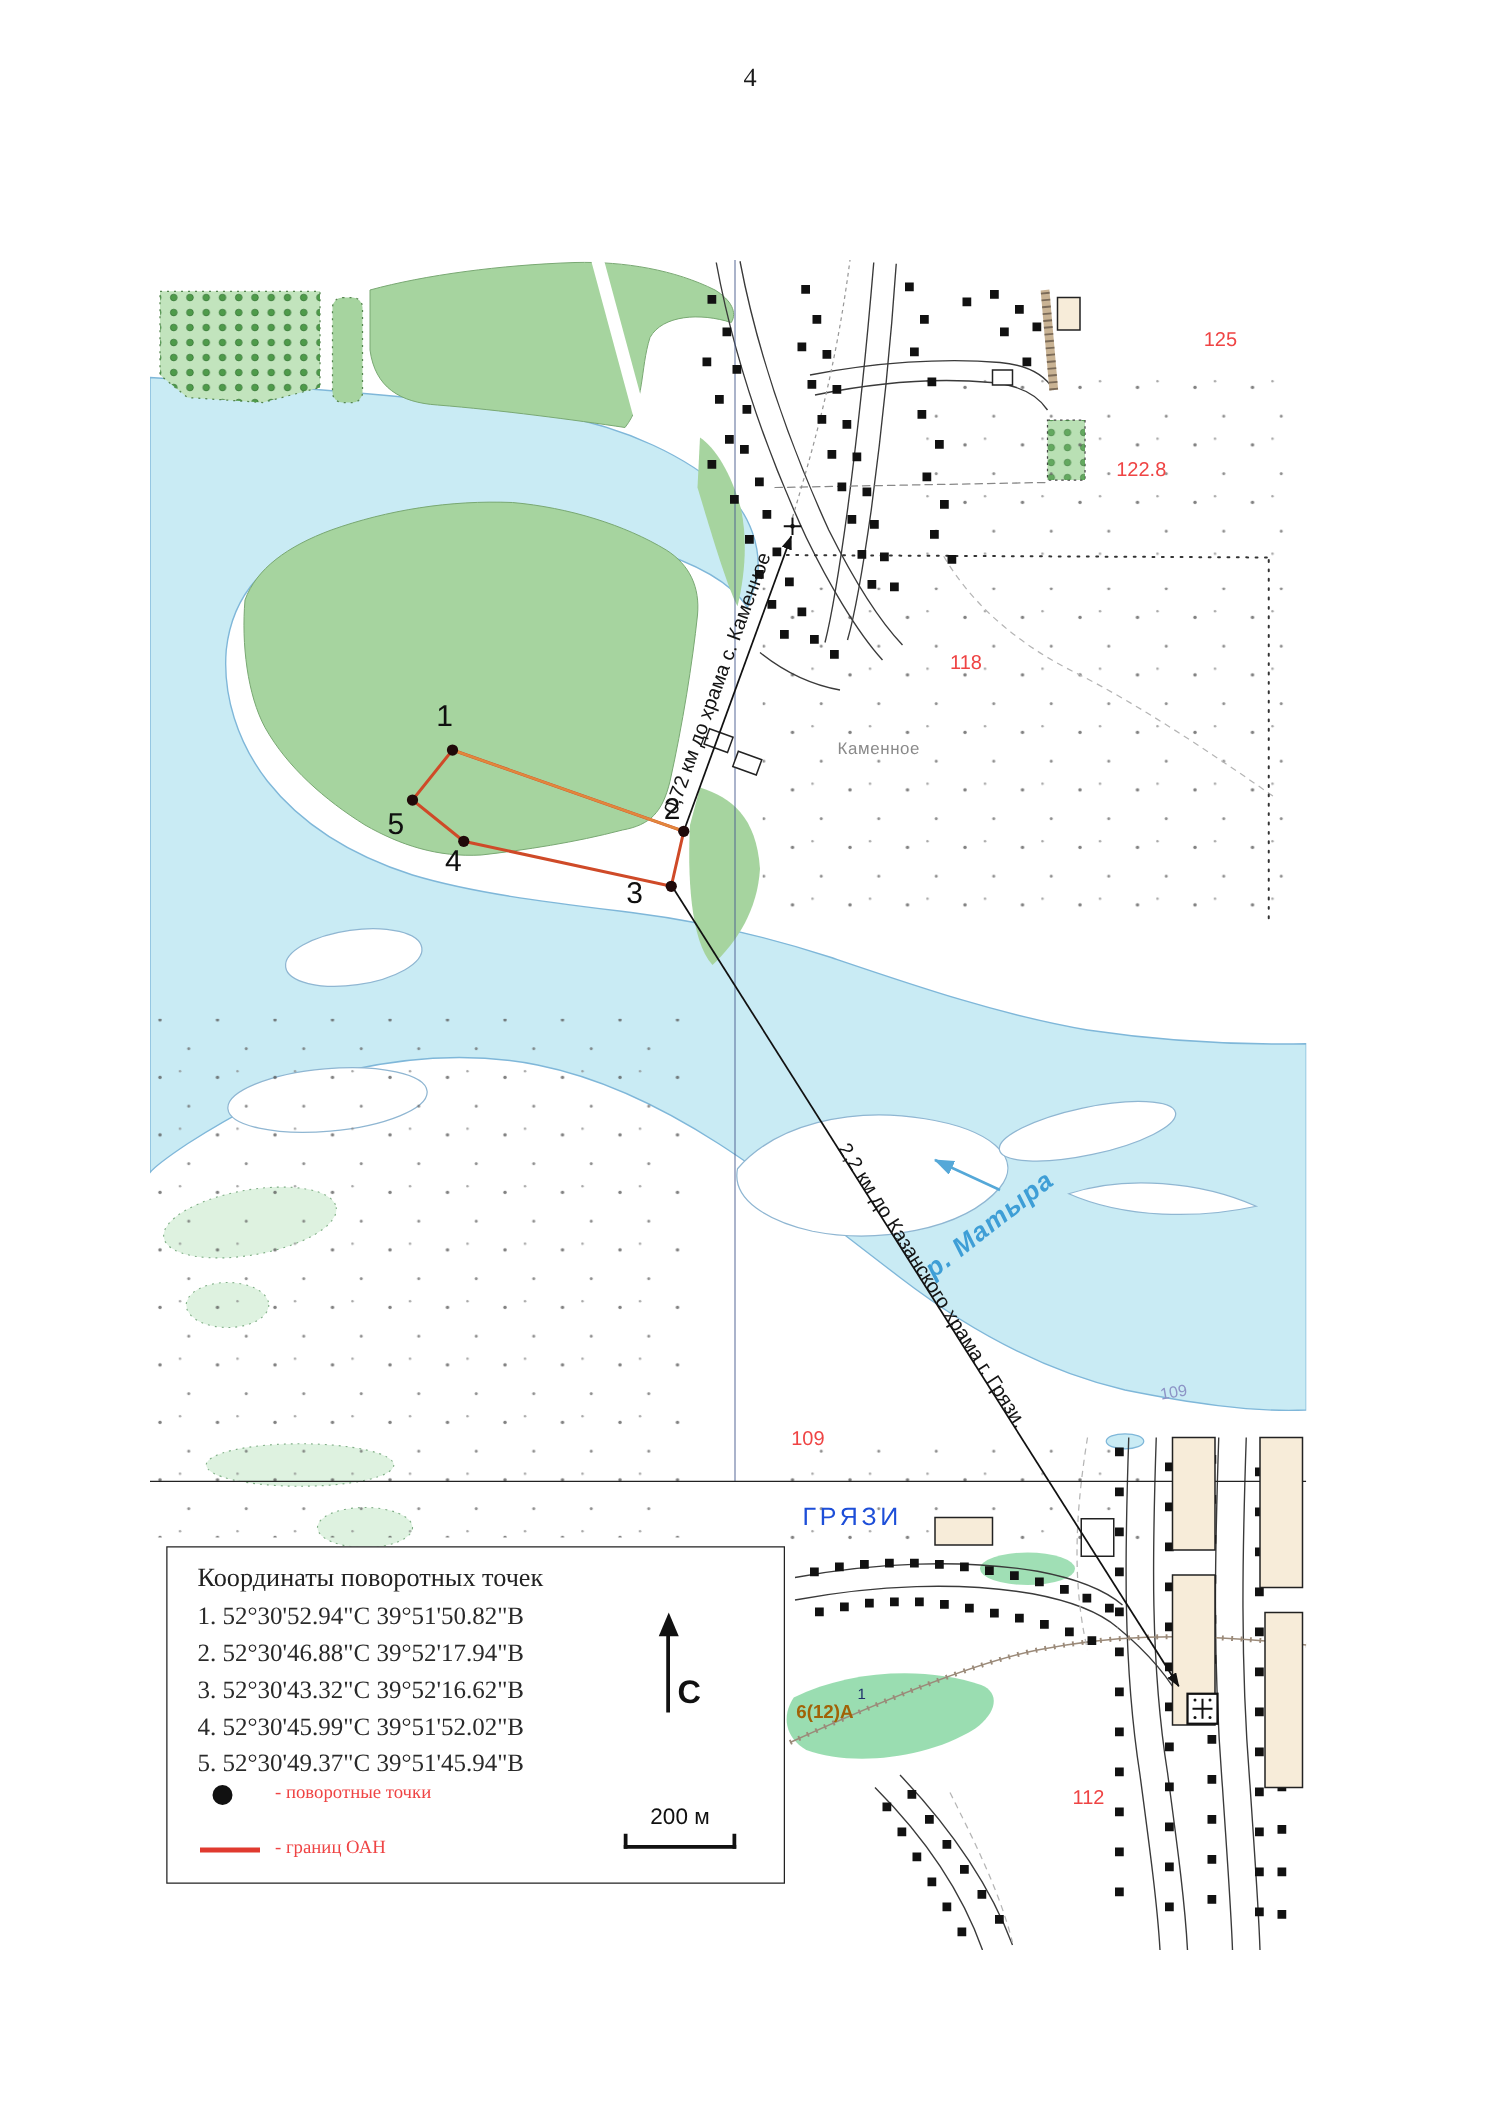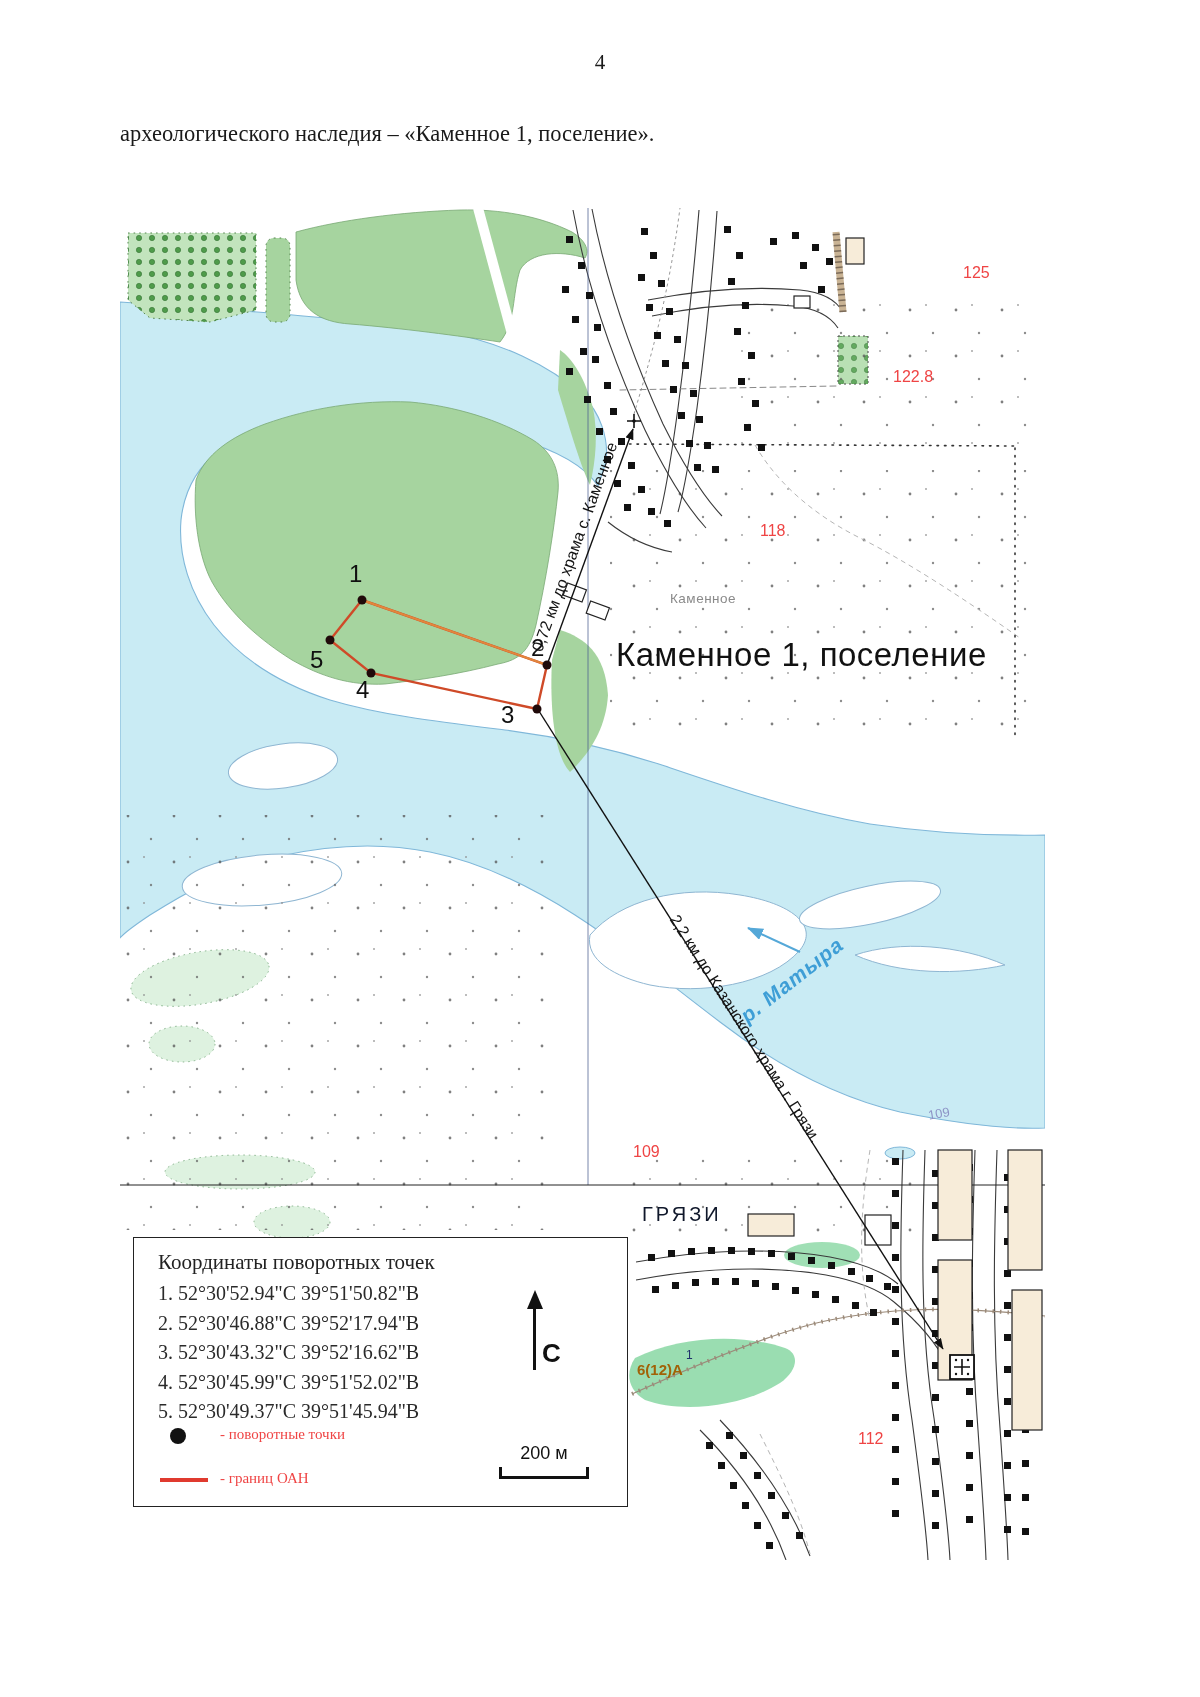--- a/index.html
+++ b/index.html
@@ -9,21 +9,21 @@
         font-size:21px;}
   .doc-title{position:absolute;left:120px;top:103px;width:957px;font-size:22.5px;line-height:33px;}
   .doc-title .t1{text-align:justify;text-align-last:justify;text-indent:64px;}
   .doc-title .t2{margin-top:14px;}
   .map{position:absolute;left:120px;top:208px;width:925px;height:1352px;background:#fff;}
   .map svg{position:absolute;left:0;top:0;}
   .maplabel{position:absolute;font-family:"Liberation Sans",sans-serif;white-space:nowrap;}
   .elev{font-size:16px;color:#ef4444;}
   .site-big{font-size:33px;color:#111;letter-spacing:.5px;}
   .village{font-size:13.5px;color:#8a8a8a;letter-spacing:.5px;}
-  .city{font-size:20px;color:#0f172a;letter-spacing:3px;}
+  .city{font-size:20px;color:#1d4ed8;letter-spacing:3px;}
   .river{font-size:21px;color:#3e9ed6;font-style:italic;font-weight:bold;letter-spacing:1px;
          transform:rotate(-38deg);}
   .dist{font-size:16px;color:#141414;}
   .blue-elev{font-size:13px;color:#8d94c6;transform:rotate(-10deg);}
   .plot{font-size:15px;font-weight:bold;color:#a16207;}
   .plot-sup{font-size:12px;color:#20306b;}
   .ptnum{font-size:24px;color:#101010;}
   
   .legend{position:absolute;left:13px;top:1029px;width:495px;height:270px;background:#fff;
           border:1.6px solid #222;box-sizing:border-box;}
@@ -46,21 +46,20 @@
                border-bottom:3px solid #111;box-sizing:border-box;width:90px;margin-left:3px;}
 </style>
 </head>
 <body>
 
 <div class="page">
 
   <div class="page-number">4</div>
 
   <div class="doc-title">
-    <div class="t2">археологического наследия – «Каменное 1, поселение».</div>
   </div>
 
   <div class="map">
     <svg width="925" height="1352" viewBox="0 0 925 1352">
       <defs>
         <marker id="ah" markerWidth="10" markerHeight="8" refX="7.5" refY="3" orient="auto">
           <path d="M0,0 L8,3 L0,6 Z" fill="#111"></path>
         </marker>
         <marker id="ahb" markerWidth="10" markerHeight="8" refX="7.5" refY="3" orient="auto">
           <path d="M0,0 L8,3 L0,6 Z" fill="#55a8d8"></path>
@@ -374,21 +373,20 @@
     </svg>
 
     <div class="maplabel elev" style="left:843px;top:56px;">125</div>
     <div class="maplabel elev" style="left:773px;top:160px;">122.8</div>
     <div class="maplabel elev" style="left:640px;top:314px;">118</div>
     <div class="maplabel elev" style="left:513px;top:935px;">109</div>
     <div class="maplabel elev" style="left:738px;top:1222px;">112</div>
     <div class="maplabel blue-elev" style="left:808px;top:898px;">109</div>
 
     <div class="maplabel village" style="left:550px;top:383px;text-align:right;">Каменное</div>
-    <div class="maplabel site-big" style="left:496px;top:428px;">Каменное 1, поселение</div>
     <div class="maplabel city" style="left:522px;top:995px;">ГРЯЗИ</div>
     <div class="maplabel river" style="left:610px;top:760px;">р. Матыра</div>
 
     <div class="maplabel dist" style="left:330px;top:330px;transform:rotate(-70deg);transform-origin:center;width:250px;text-align:center;">0,72 км до храма с. Каменное</div>
     <div class="maplabel dist" style="left:470px;top:812px;transform:rotate(57.5deg);transform-origin:center;width:310px;text-align:center;">2,2 км до Казанского храма г. Грязи.</div>
 
     <div class="maplabel plot" style="left:517px;top:1153px;">6(12)А</div>
     <div class="maplabel plot-sup" style="left:566px;top:1140px;">1</div>
 
     <div class="maplabel ptnum" style="left:229px;top:352px;">1</div>

